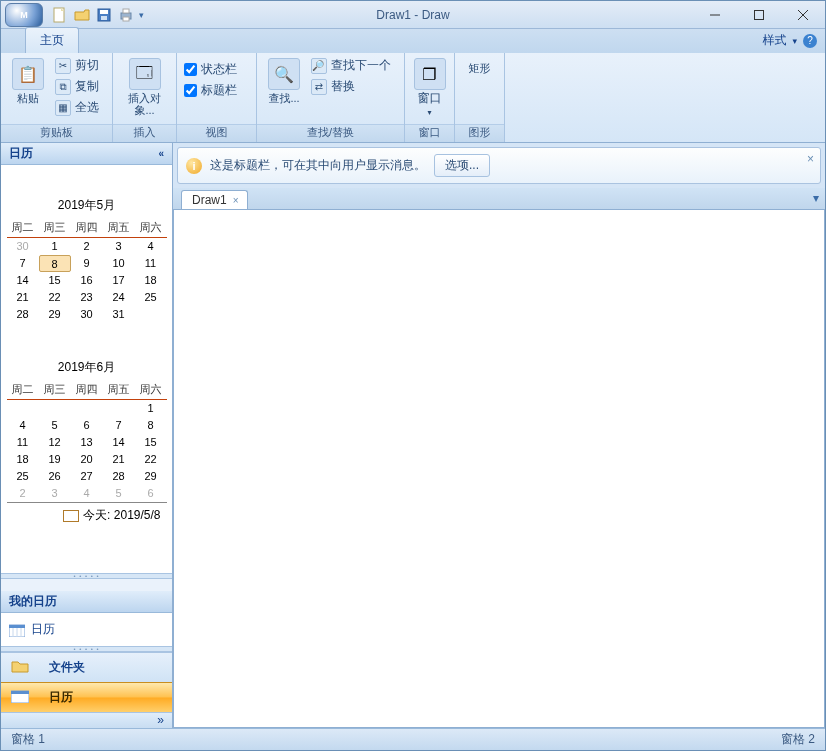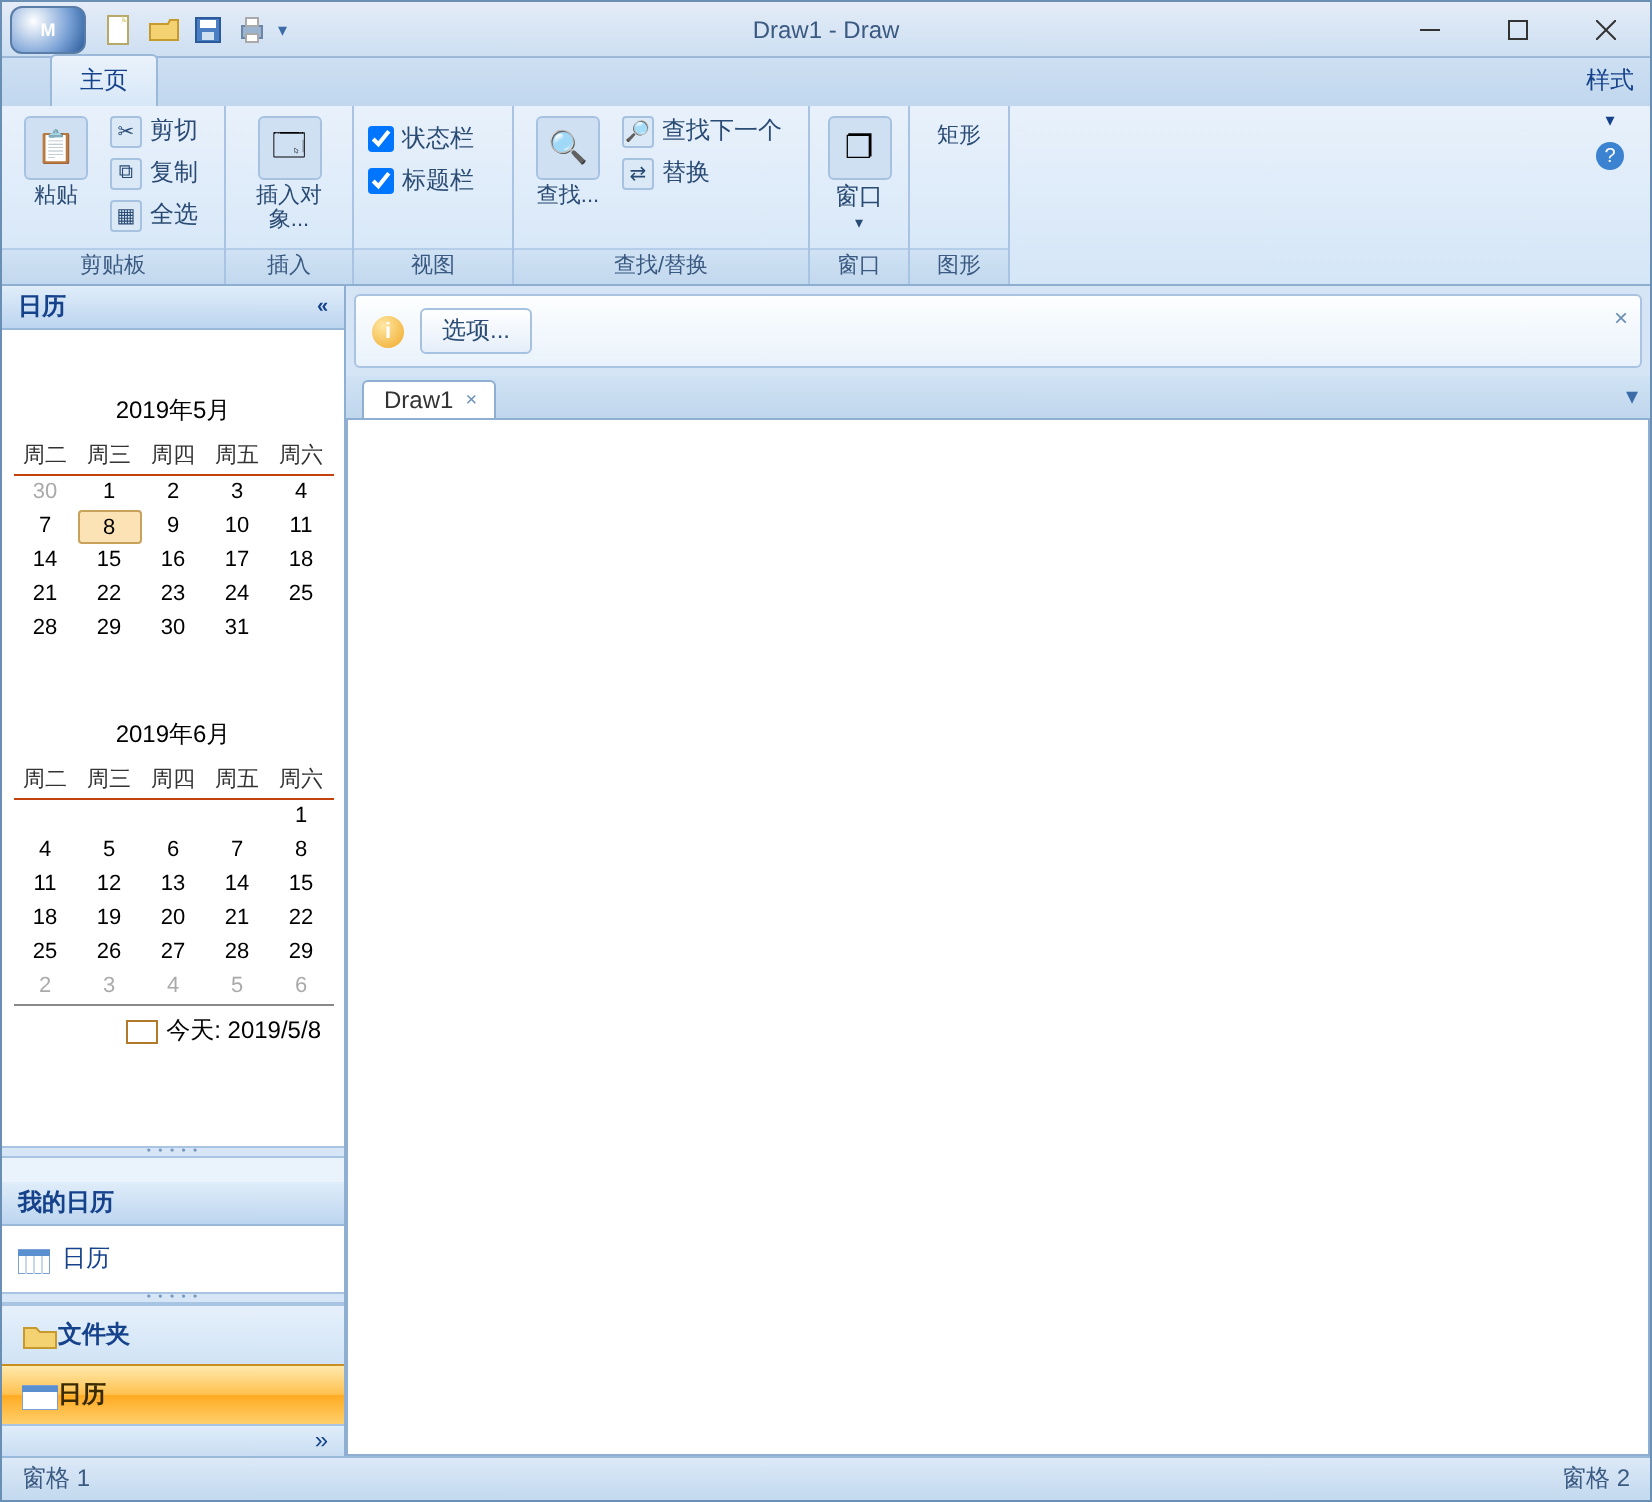--- a/index.html
+++ b/index.html
@@ -10,21 +10,21 @@
 .app-orb { width: 38px; height: 24px; margin: 2px 4px; background: radial-gradient(circle at 30% 30%, #fff, #7aa2d6 60%, #2a5c9a); border-radius: 6px; border: 1px solid #5a7da8; display:flex;align-items:center;justify-content:center;color:#fff;font-weight:bold;font-size:9px; }
 .qat { display: flex; gap: 4px; align-items: center; margin-left: 4px; }
 .qat-btn { width: 18px; height: 18px; display:flex;align-items:center;justify-content:center; }
 .title-text { position: absolute; left: 50%; transform: translateX(-50%); color: #3b5a82; font-size: 12px; }
 .win-controls { position: absolute; right: 0; top: 0; display: flex; }
 .win-btn { width: 44px; height: 28px; display: flex; align-items: center; justify-content: center; color: #333; }
 
 
 .ribbon-tabstrip { height: 24px; background: linear-gradient(#cddff2,#c0d7ee); display: flex; align-items: flex-end; padding-left: 24px; position: relative; }
 .ribbon-tab { padding: 4px 14px; background: linear-gradient(#eaf2fb,#d7e7f7); border: 1px solid #9bb8d9; border-bottom: none; border-radius: 3px 3px 0 0; color: #15428b; font-size: 12px; }
-.ribbon-help { position: absolute; right: 8px; top: 3px; display: flex; align-items: center; gap: 6px; color: #15428b; flex-direction: column; }
+.ribbon-help { position: absolute; right: 8px; top: 3px; display: flex; align-items: center; gap: 6px; color: #15428b; }
 
 
 .ribbon { height: 90px; background: linear-gradient(#e8f1fb,#d5e6f7); border-bottom: 1px solid #8fafd2; display: flex; }
 .ribbon-group { border-right: 1px solid #a9c4e2; display: flex; flex-direction: column; }
 .ribbon-group-body { flex: 1; display: flex; align-items: flex-start; padding: 3px 6px; gap: 4px; }
 .ribbon-group-label { height: 18px; text-align: center; color: #3b5a82; font-size: 11px; background: linear-gradient(#d0e2f4,#c2d8ee); border-top: 1px solid #b4cde8; }
 .big-btn { width: 42px; display: flex; flex-direction: column; align-items: center; padding: 2px; gap: 2px; }
 .big-icon { width: 32px; height: 32px; background: #cfe0f3; border: 1px solid #a7c2e0; border-radius: 3px; display:flex;align-items:center;justify-content:center;font-size:16px; }
 .big-btn-label { font-size: 11px; color: #2a4b74; text-align: center; line-height: 1.1; }
 .small-row { display: flex; flex-direction: column; gap: 2px; }
@@ -52,21 +52,21 @@
 .today-box { width: 16px; height: 12px; border: 1px solid #b07a2a; background: #fff; }
 
 .side-splitter { height: 6px; background: #d6e6f6; border-top: 1px solid #a9c4e2; border-bottom: 1px solid #a9c4e2; display:flex;align-items:center;justify-content:center;color:#7a99bd;font-size:6px;letter-spacing:1px; }
 
 .side-section { }
 .side-section .side-header { font-weight: bold; margin-top: 12px; }
 .side-list { background: #fff; padding: 6px 8px; }
 .side-item { display: flex; align-items: center; gap: 6px; padding: 2px 0; color: #15428b; font-size: 12px; }
 
 .nav-panes { }
-.nav-btn { display: flex; align-items: center; gap: 0; padding: 6px 10px; border-top: 1px solid #a9c4e2; font-size: 13px; font-weight: bold; color: #15428b; }
+.nav-btn { display: flex; gap: 20px; padding: 6px 10px; border-top: 1px solid #a9c4e2; font-size: 13px; font-weight: bold; color: #15428b; }
 .nav-btn.inactive { background: linear-gradient(#e6f0fb,#d0e3f5); }
 .nav-btn.active { background: linear-gradient(#ffe9ad,#ffc14f 49%,#ffab23 51%,#ffcf6b); color: #3a2a00; border-top:1px solid #c98e1f; }
 .nav-expand { height: 16px; text-align: right; padding: 0 8px; background: linear-gradient(#e0edfa,#c8ddf2); border-top: 1px solid #a9c4e2; color: #15428b; }
 
 
 .content { flex: 1; display: flex; flex-direction: column; background: #d5e5f6; }
 .caption-bar { margin: 4px; background: linear-gradient(#fdfefe,#e9f2fb); border: 1px solid #aac3e0; border-radius: 3px; padding: 6px 8px; display: flex; align-items: center; gap: 8px; position: relative; }
 .info-icon { width: 16px; height: 16px; border-radius: 50%; background: radial-gradient(circle at 35% 30%, #ffe7a3, #f0a826); display:flex;align-items:center;justify-content:center;color:#fff;font-weight:bold;font-size:11px; }
 .caption-text { color: #2a4b74; font-size: 12px; }
 .opt-btn { border: 1px solid #a7c2e0; background: linear-gradient(#fff,#e4eef9); padding: 2px 10px; border-radius: 3px; color: #2a4b74; font-size: 12px; }
@@ -366,20 +366,21 @@
           </span>
         <span>日历</span>
       </div>
       <div class="nav-expand">»</div>
     </div>
   </div>
 
   <div class="content">
     <div class="caption-bar">
       <div class="info-icon">i</div>
+      <div class="caption-text">这是标题栏，可在其中向用户显示消息。</div>
       <button class="opt-btn">选项...</button>
       <div class="close-x">×</div>
     </div>
     <div class="doc-tabs">
       <div class="doc-tab">
         <span>Draw1</span>
         <span class="tab-close">×</span>
       </div>
       <span class="doc-pin">▾</span>
     </div>

